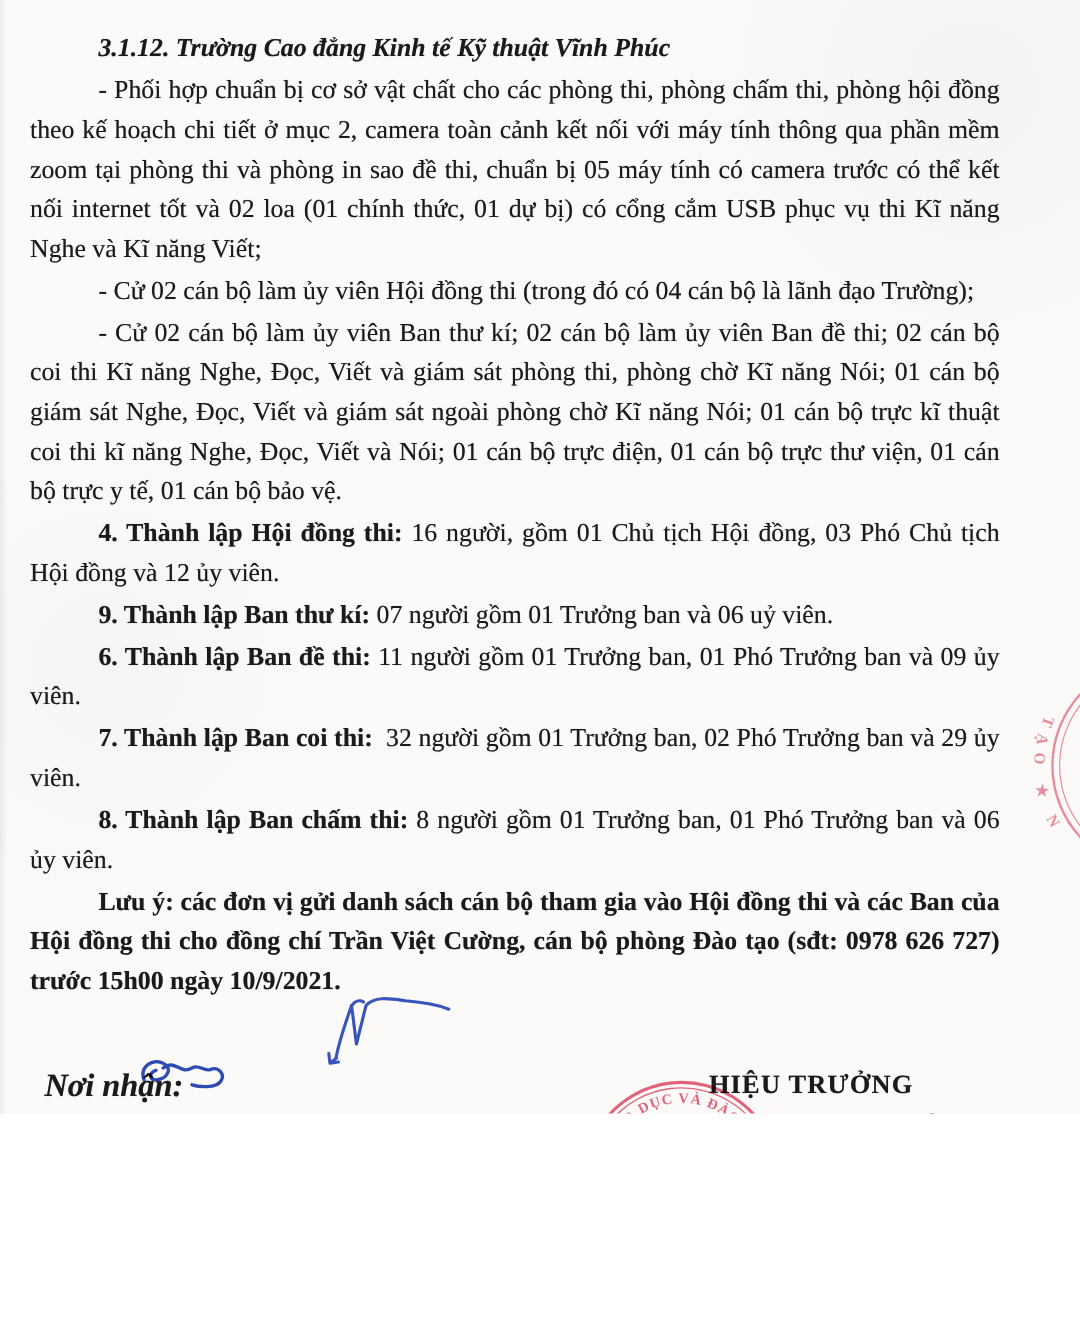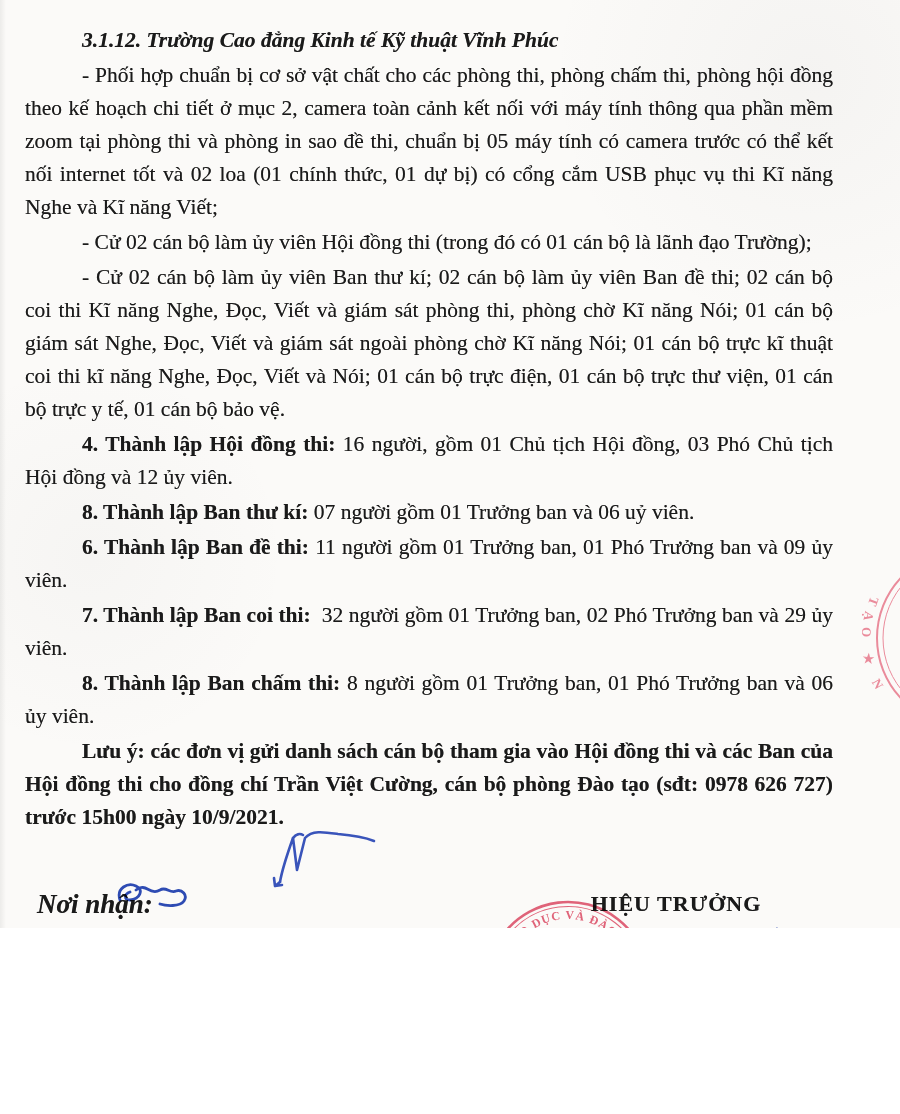--- a/index.html
+++ b/index.html
@@ -61,25 +61,25 @@
   .stamp-text{font-family:"Liberation Serif","DejaVu Serif",serif;font-weight:bold;}
 </style>
 </head>
 <body>
 
 <div class="page">
 
   <div class="body-text">
     <p class="heading">3.1.12. Trường Cao đẳng Kinh tế Kỹ thuật Vĩnh Phúc</p>
     <p class="para">- Phối hợp chuẩn bị cơ sở vật chất cho các phòng thi, phòng chấm thi, phòng hội đồng theo kế hoạch chi tiết ở mục 2, camera toàn cảnh kết nối với máy tính thông qua phần mềm zoom tại phòng thi và phòng in sao đề thi, chuẩn bị 05 máy tính có camera trước có thể kết nối internet tốt và 02 loa (01 chính thức, 01 dự bị) có cổng cắm USB phục vụ thi Kĩ năng Nghe và Kĩ năng Viết;</p>
-    <p class="para">- Cử 02 cán bộ làm ủy viên Hội đồng thi (trong đó có 01 cán bộ là lãnh đạo Trường);</p>
+    <p class="para">- Cử 02 cán bộ làm ủy viên Hội đồng thi (trong đó có 04 cán bộ là lãnh đạo Trường);</p>
     <p class="para">- Cử 02 cán bộ làm ủy viên Ban thư kí; 02 cán bộ làm ủy viên Ban đề thi; 02 cán bộ coi thi Kĩ năng Nghe, Đọc, Viết và giám sát phòng thi, phòng chờ Kĩ năng Nói; 01 cán bộ giám sát Nghe, Đọc, Viết và giám sát ngoài phòng chờ Kĩ năng Nói; 01 cán bộ trực kĩ thuật coi thi kĩ năng Nghe, Đọc, Viết và Nói; 01 cán bộ trực điện, 01 cán bộ trực thư viện, 01 cán bộ trực y tế, 01 cán bộ bảo vệ.</p>
 
     <p class="para"><span class="b">4. Thành lập Hội đồng thi:</span><span> 16 người, gồm 01 Chủ tịch Hội đồng, 03 Phó Chủ tịch Hội đồng và 12 ủy viên.</span></p>
-    <p class="para"><span class="b">8. Thành lập Ban thư kí:</span><span> 07 người gồm 01 Trưởng ban và 06 uỷ viên.</span></p>
+    <p class="para"><span class="b">9. Thành lập Ban thư kí:</span><span> 07 người gồm 01 Trưởng ban và 06 uỷ viên.</span></p>
     <p class="para"><span class="b">6. Thành lập Ban đề thi:</span><span> 11 người gồm 01 Trưởng ban, 01 Phó Trưởng ban và 09 ủy viên.</span></p>
     <p class="para"><span class="b">7. Thành lập Ban coi thi:</span><span>  32 người gồm 01 Trưởng ban, 02 Phó Trưởng ban và 29 ủy viên.</span></p>
     <p class="para"><span class="b">8. Thành lập Ban chấm thi:</span><span> 8 người gồm 01 Trưởng ban, 01 Phó Trưởng ban và 06 ủy viên.</span></p>
 
     <p class="para note">Lưu ý: các đơn vị gửi danh sách cán bộ tham gia vào Hội đồng thi và các Ban của Hội đồng thi cho đồng chí Trần Việt Cường, cán bộ phòng Đào tạo (sđt: 0978 626 727) trước 15h00 ngày 10/9/2021.</p>
   </div>
 
   <svg class="note-scribble-svg" width="116" height="64" viewBox="0 0 116 64">
     <g fill="none" stroke="#3a55c0" stroke-width="2.6" stroke-linecap="round" stroke-linejoin="round">
       <path d="M 14,56 C 16,44 22,26 27,12 L 31,44 L 39,12 C 46,4 58,6 72,8 C 84,9 98,11 108,15"></path>

